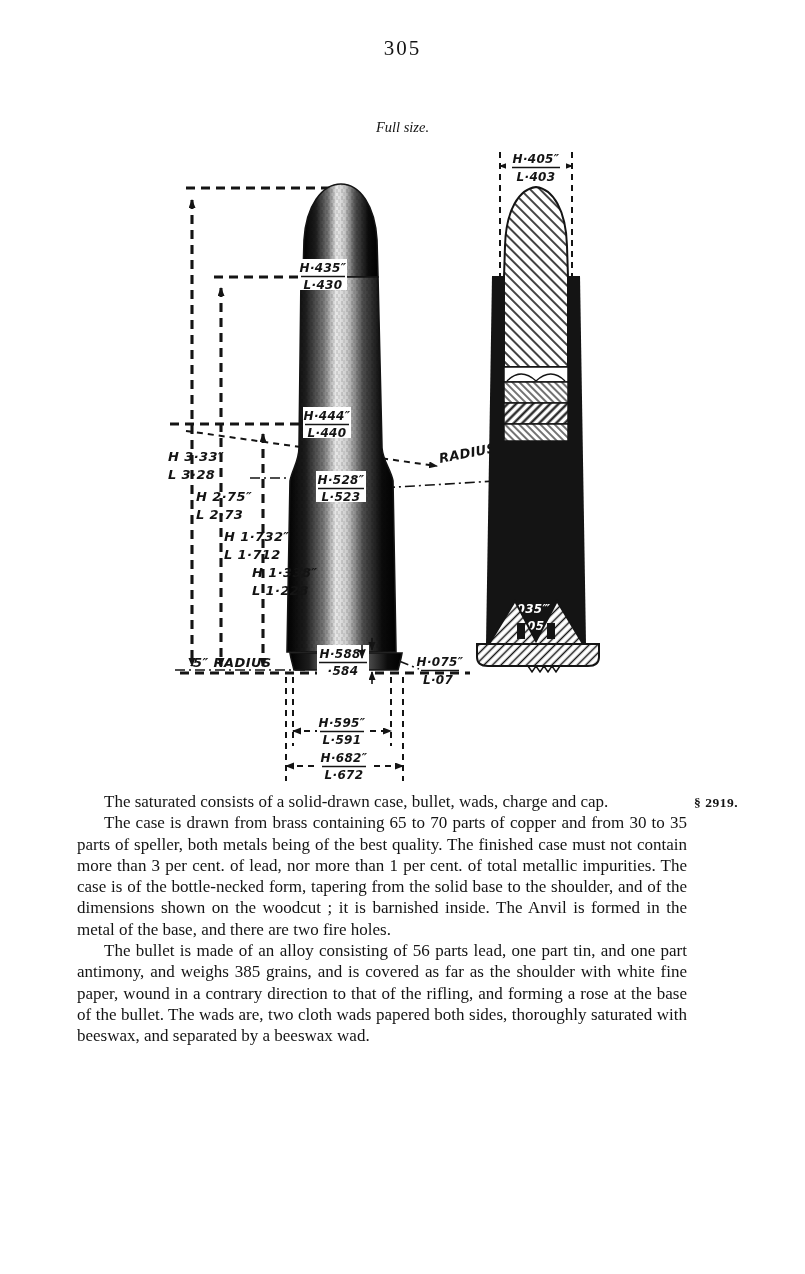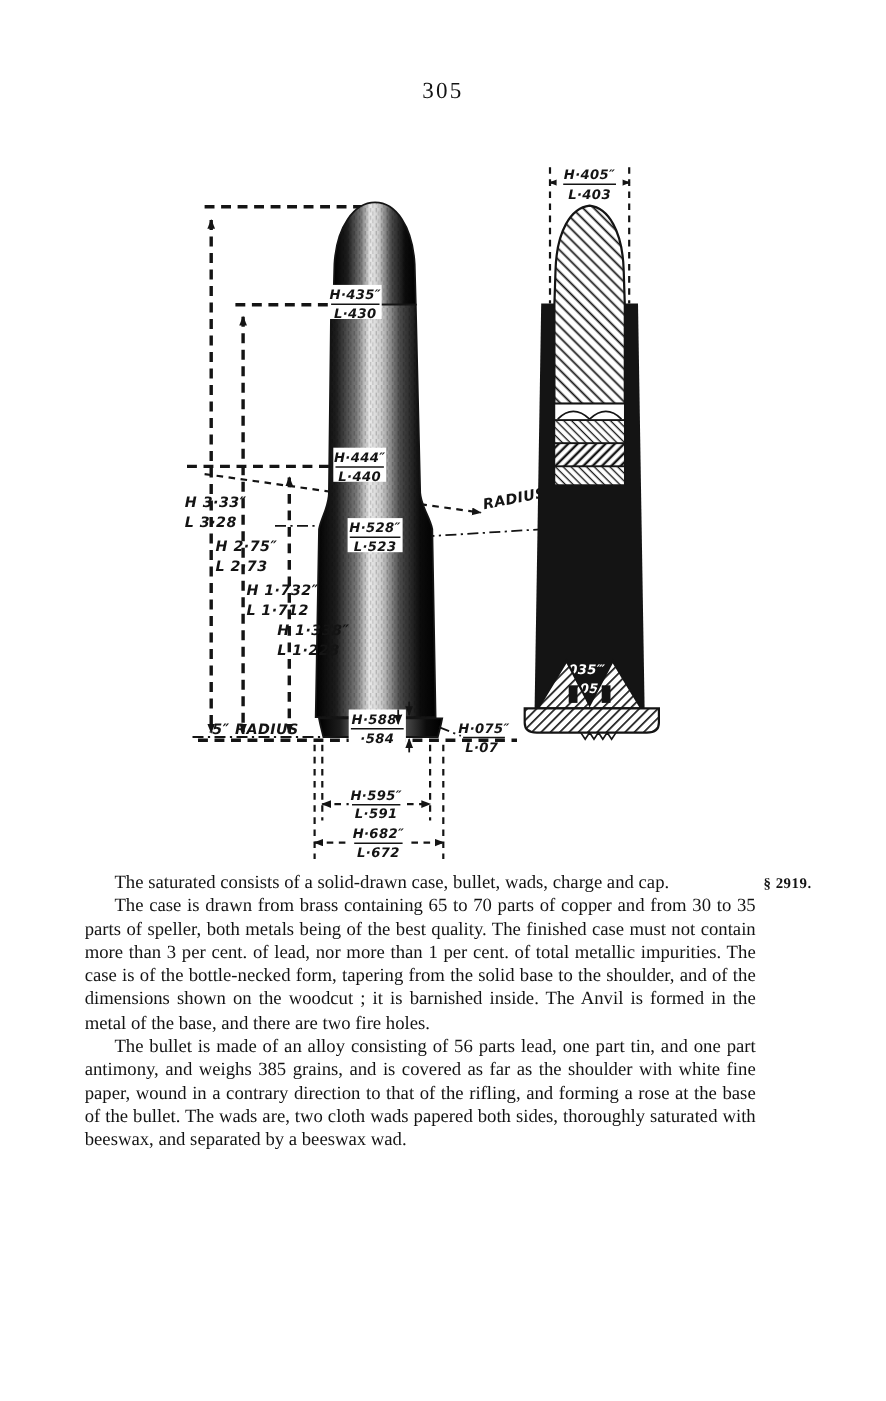--- a/index.html
+++ b/index.html
@@ -1,19 +1,19 @@
 <!DOCTYPE html>
 <html><head>
 <meta charset="utf-8">
 <style>
   html,body{margin:0;padding:0;}
   .page{position:relative;width:805px;height:1274px;background:#ffffff;overflow:hidden;
         font-family:"Liberation Serif", serif;color:#141414;}
   .pageno{position:absolute;top:36px;left:0;width:100%;text-align:center;
-          font-size:21px;letter-spacing:2px;margin-top:34px;}
+          font-size:21px;letter-spacing:2px;}
   .title{position:absolute;top:86px;left:0;width:100%;text-align:center;
          font-style:italic;font-size:17.5px;word-spacing:2px;}
   .subtitle{position:absolute;top:119px;left:0;width:100%;text-align:center;
             font-style:italic;font-size:14.5px;}
   .figwrap{position:absolute;top:145px;left:0;width:805px;height:648px;}
   .bodytext{position:absolute;top:791px;left:77px;width:610px;
             font-size:17px;line-height:21.3px;text-align:justify;}
   .bodytext p{margin:0;text-indent:27px;}
   .margin-note{position:absolute;top:795px;left:694px;font-size:13.5px;font-weight:bold;
                letter-spacing:.5px;}
@@ -29,20 +29,21 @@
         font-size:12px;fill:#ffffff;text-anchor:middle;letter-spacing:.3px;}
   .fbar{stroke:#141414;stroke-width:1.4;}
   .outl{stroke:#141414;fill:none;}
 </style>
 </head>
 <body>
 
 <div class="page">
 
   <div class="pageno">305</div>
+  <div class="subtitle">Full size.</div>
 
   <div class="figwrap">
   <svg width="805" height="648" viewBox="0 145 805 648" xmlns="http://www.w3.org/2000/svg">
     <defs>
       <marker id="ma" orient="auto" markerWidth="11" markerHeight="9" refX="8" refY="3.5" markerUnits="userSpaceOnUse">
         <path d="M0,0 L9,3.5 L0,7 Z" fill="#141414"></path>
       </marker>
       <marker id="mas" orient="auto-start-reverse" markerWidth="11" markerHeight="9" refX="8" refY="3.5" markerUnits="userSpaceOnUse">
         <path d="M0,0 L9,3.5 L0,7 Z" fill="#141414"></path>
       </marker>

